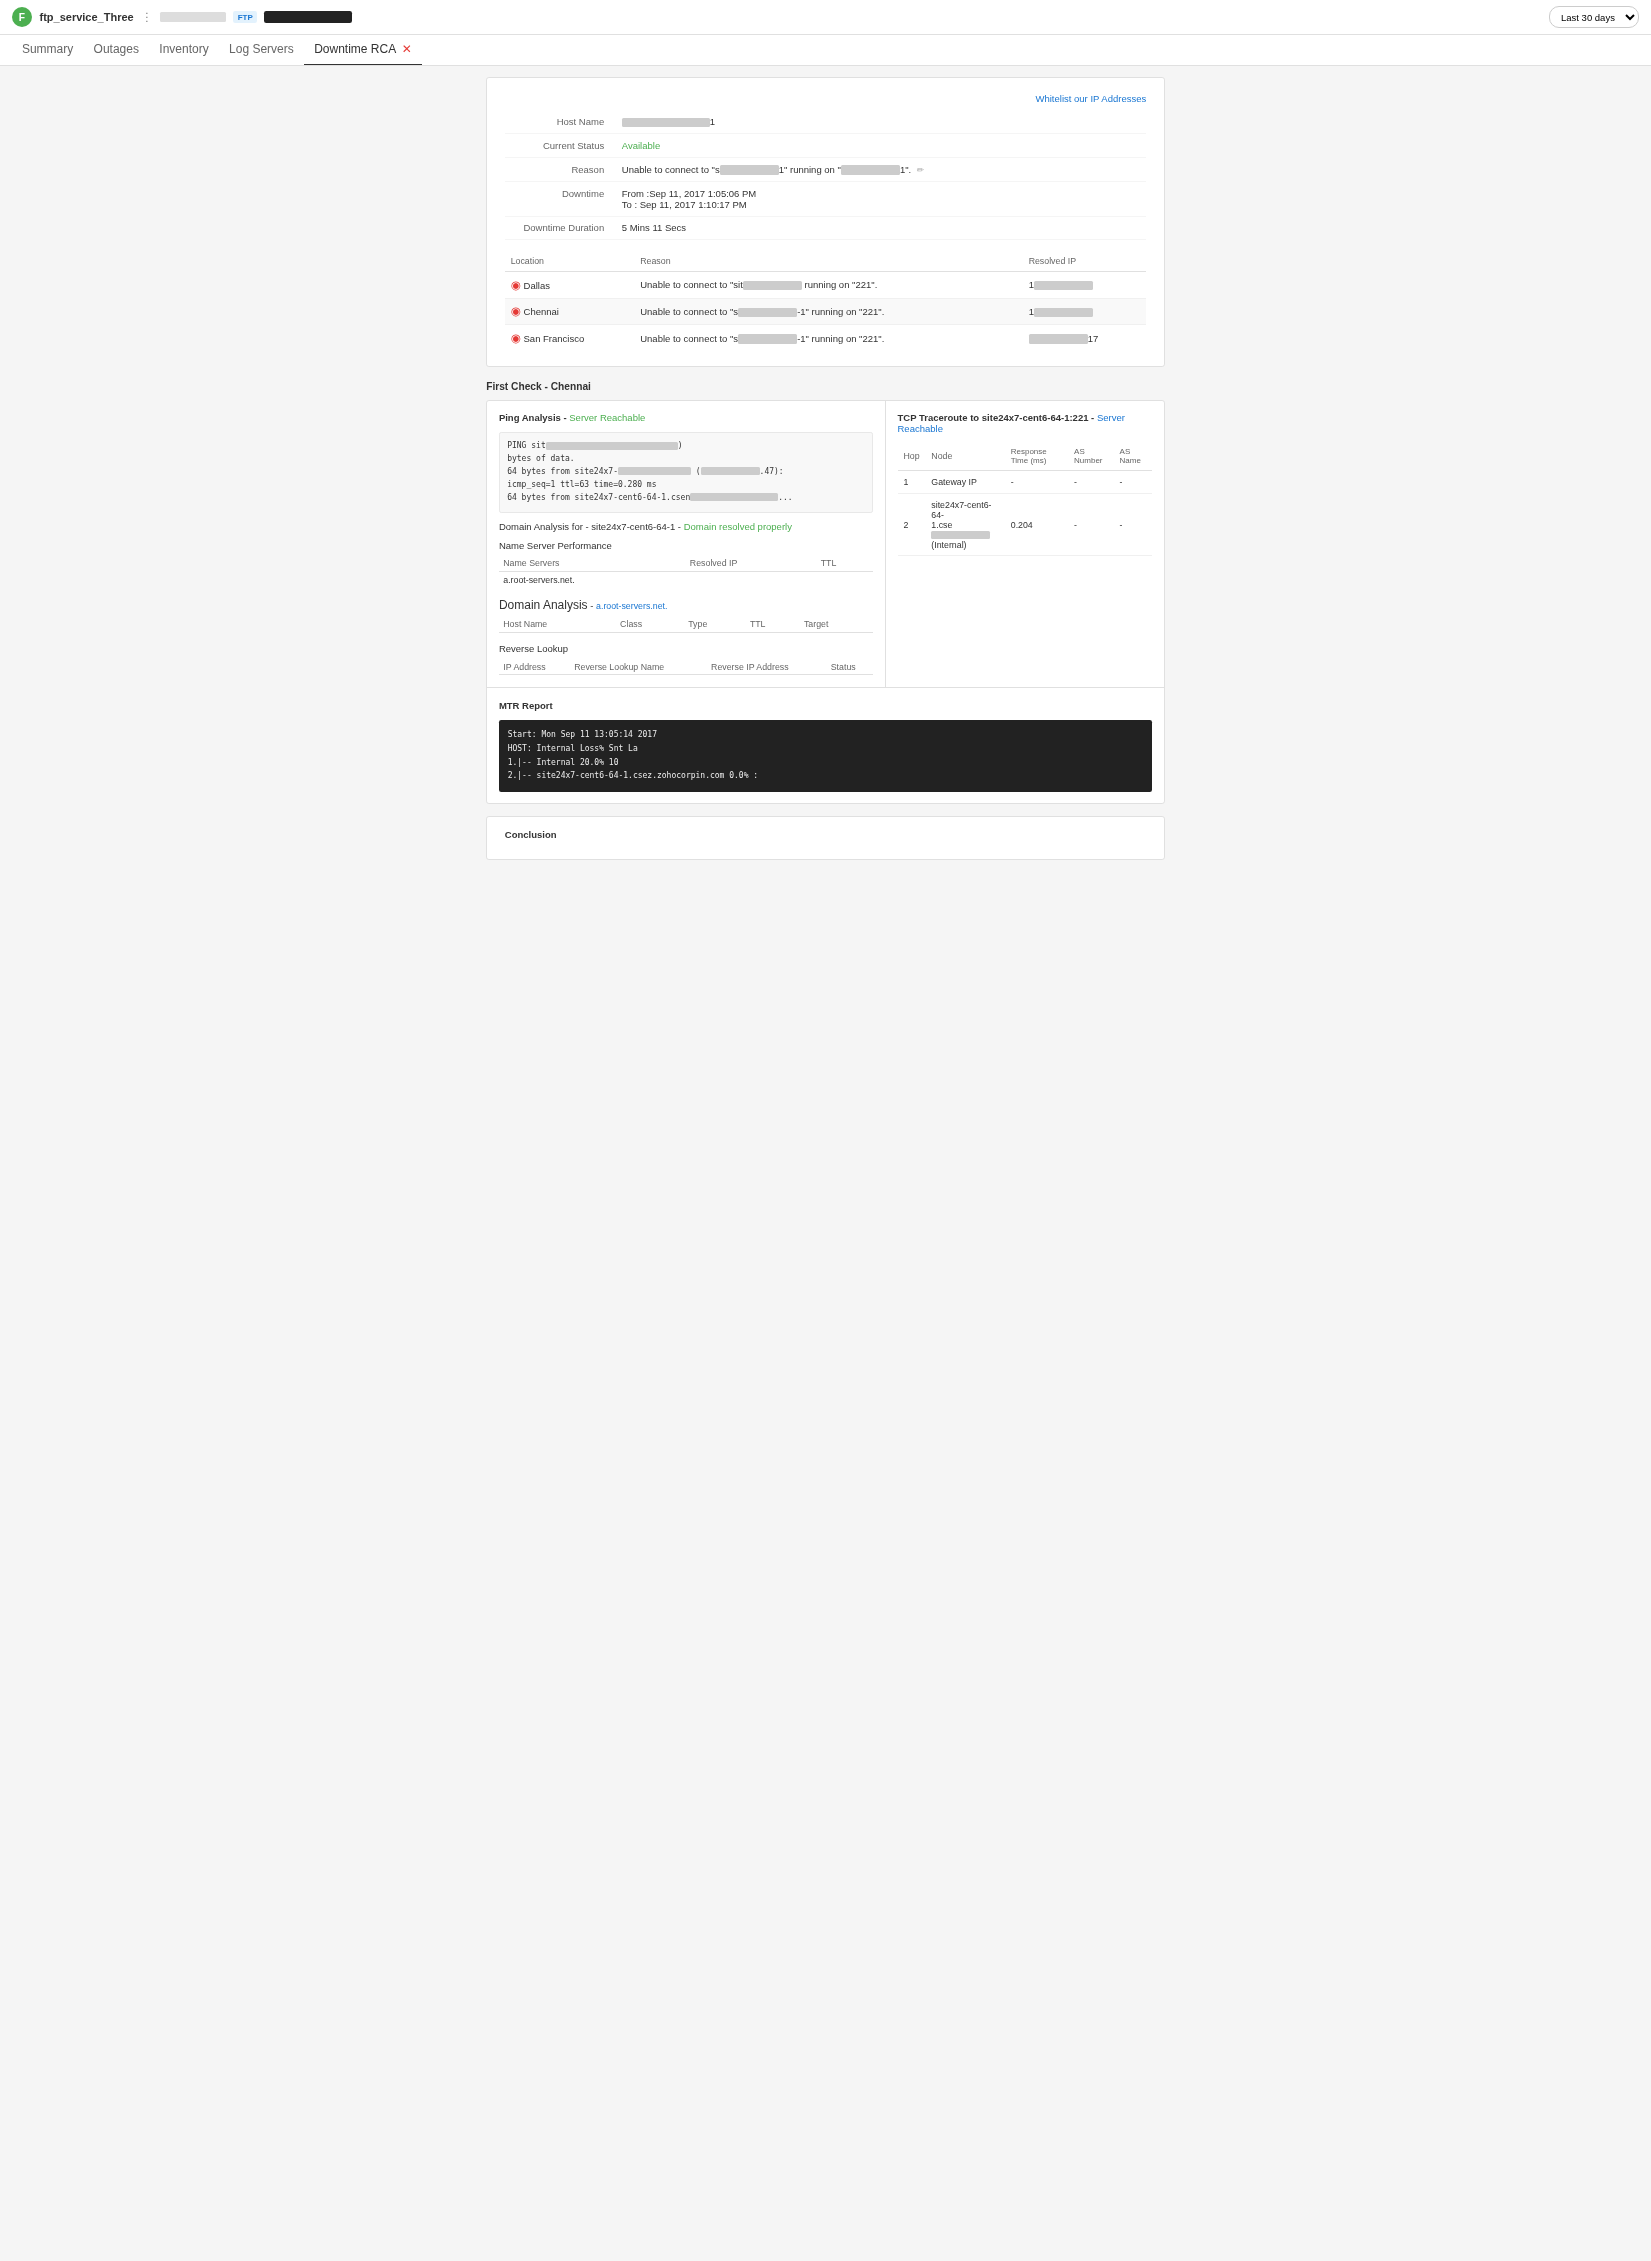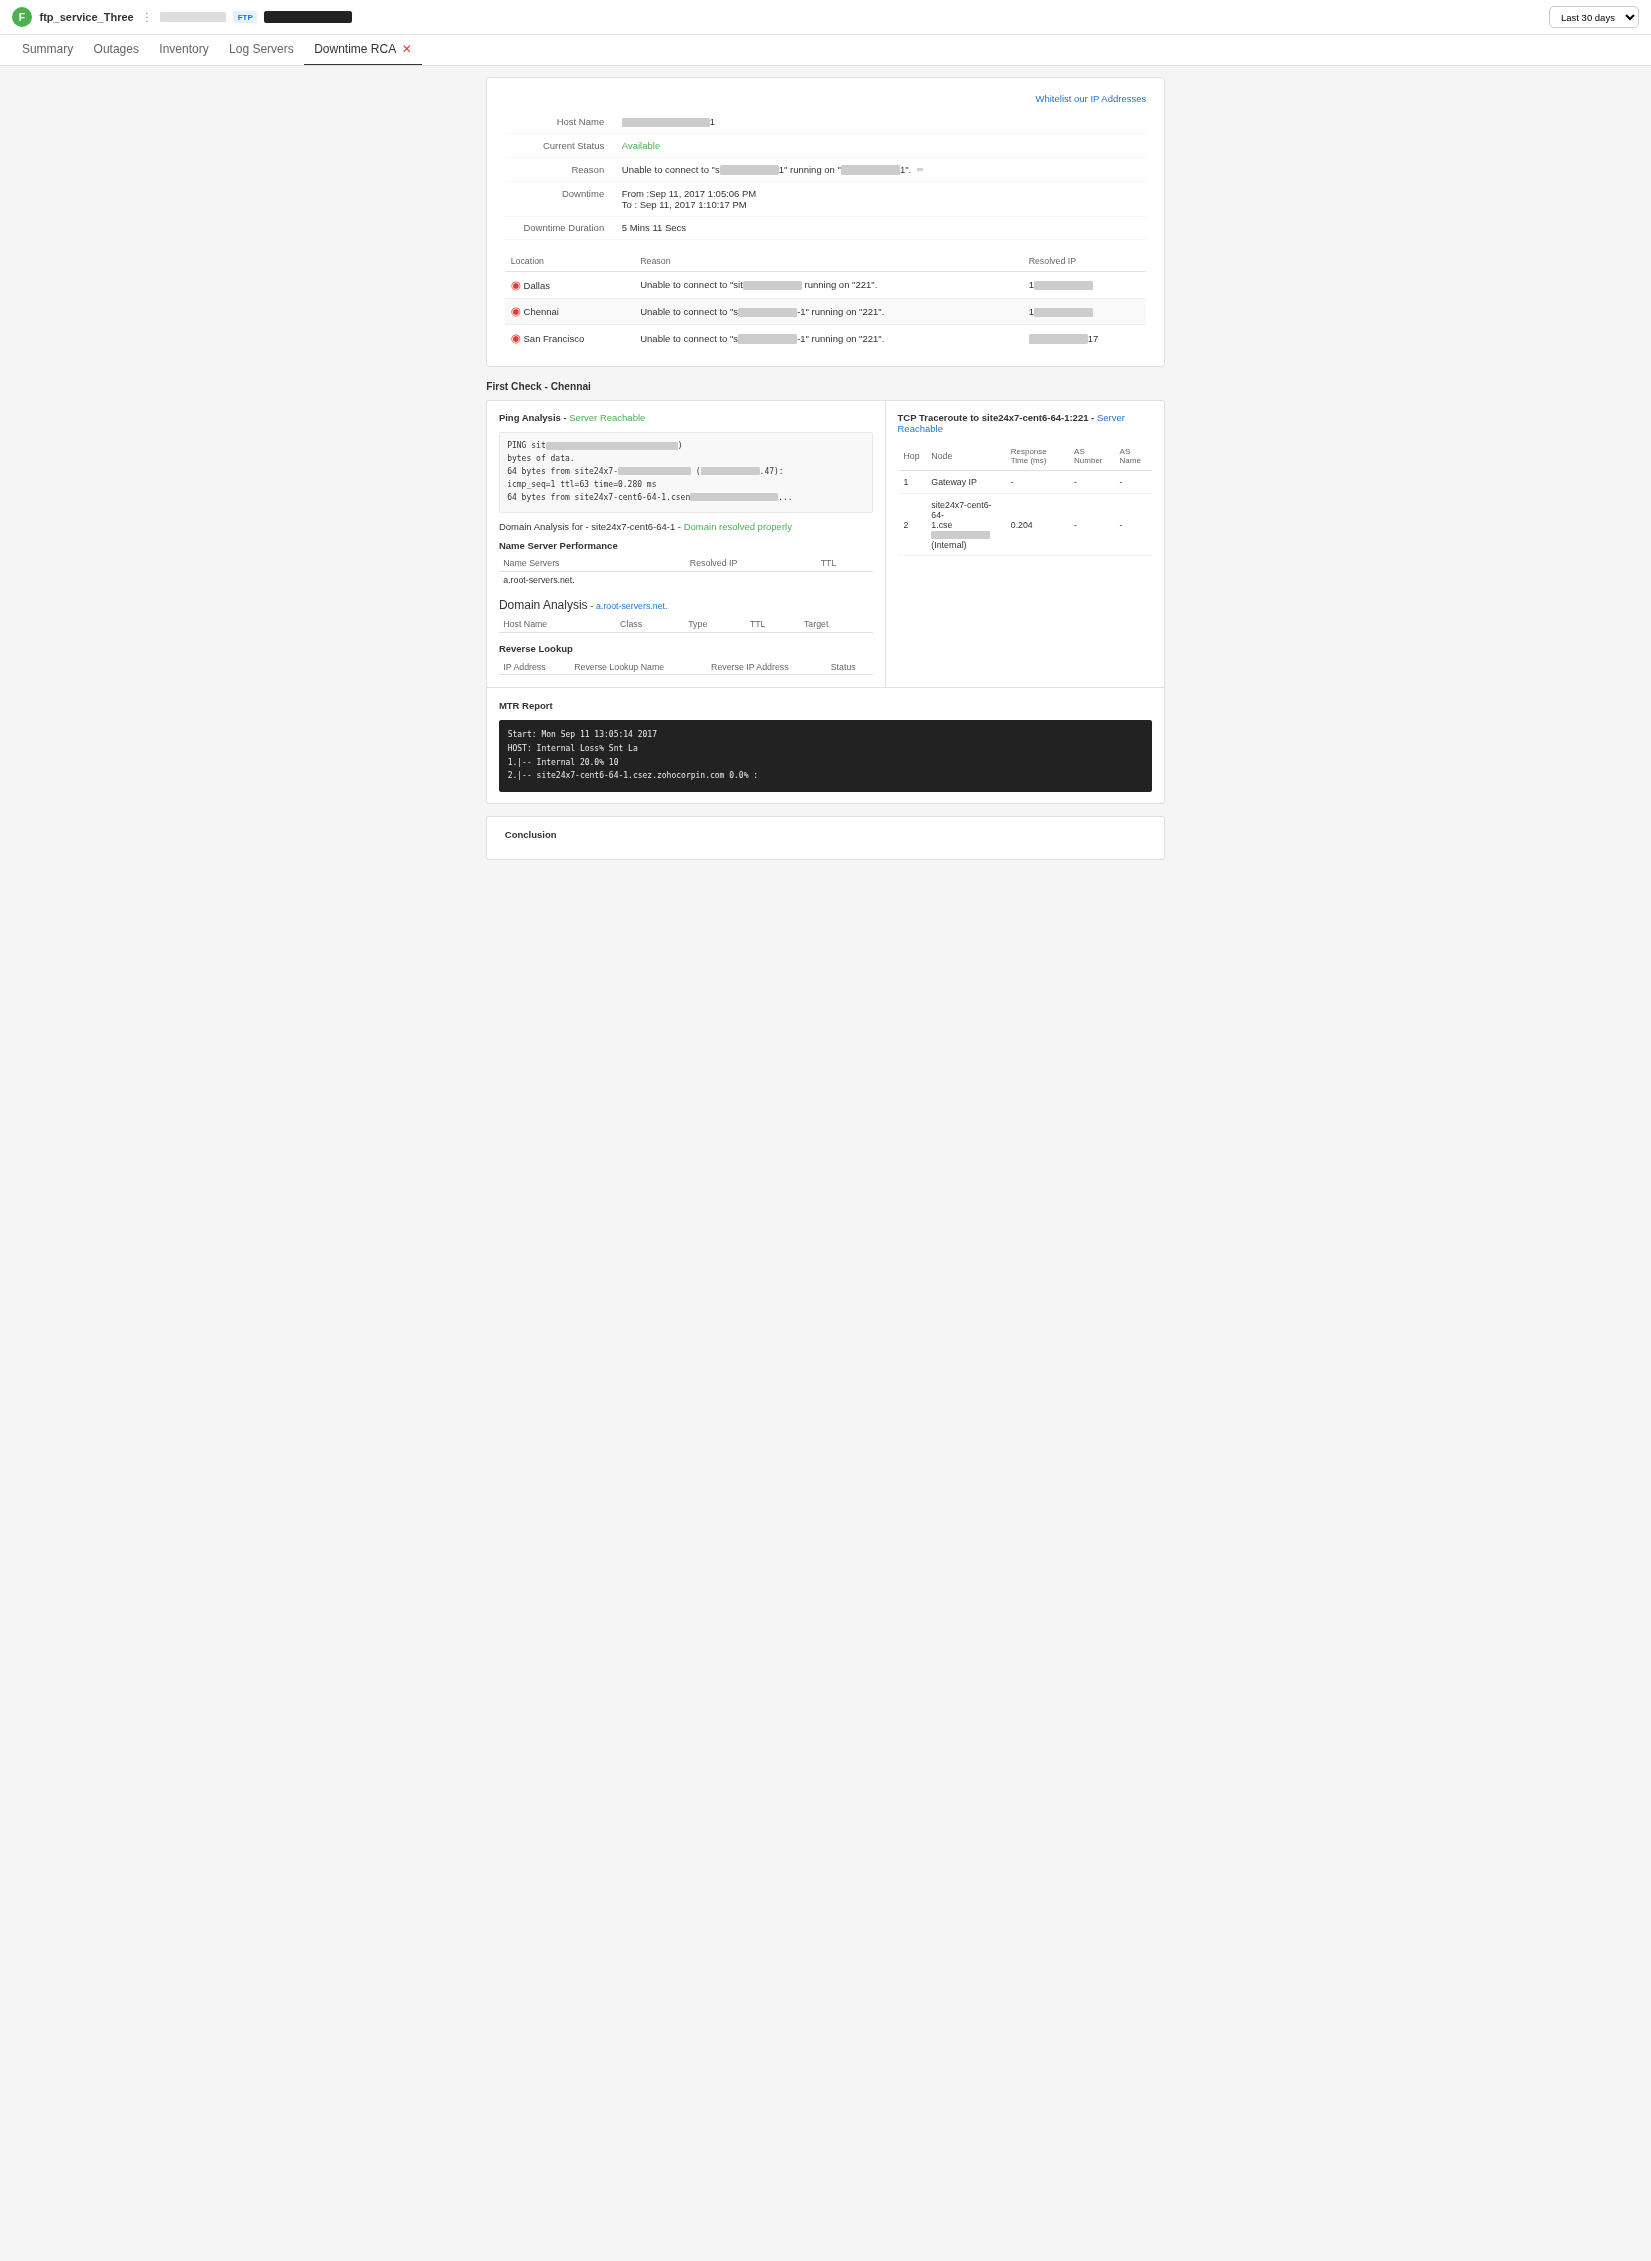--- a/index.html
+++ b/index.html
@@ -6,21 +6,21 @@
     body { font-family: -apple-system, BlinkMacSystemFont, 'Segoe UI', Arial, sans-serif; font-size: 9.5px; color: #333; background: #f5f5f5; }
 
     
     .app-header { background: #fff; padding: 5.9px 11.7px; display: flex; align-items: center; justify-content: space-between; border-bottom: 0.7px solid #e0e0e0; }
     .app-header-left { display: flex; align-items: center; gap: 7.3px; }
     .app-icon { width: 20.5px; height: 20.5px; background: #4caf50; border-radius: 50%; display: flex; align-items: center; justify-content: center; color: white; font-weight: bold; font-size: 10.2px; }
     .app-title { font-size: 11px; font-weight: 600; color: #333; }
     .menu-icon { color: #888; cursor: pointer; font-size: 11.7px; }
     .badge-ftp { background: #e3f2fd; color: #1976d2; font-size: 8px; padding: 1.5px 4.4px; border-radius: 2.2px; font-weight: 600; }
     .badge-dark { background: #222; color: #fff; font-size: 8px; padding: 1.5px 22px; border-radius: 2.2px; }
-    .date-selector { border: 0.7px solid #ccc; border-radius: 5px; padding: 3.7px 7.3px; font-size: 9.5px; background: #fff; cursor: pointer; }
+    .date-selector { border: 0.7px solid #ccc; border-radius: 10px; padding: 3.7px 7.3px; font-size: 9.5px; background: #fff; cursor: pointer; }
 
     
     .nav-tabs { background: #fff; padding: 0 11.7px; display: flex; border-bottom: 0.7px solid #e0e0e0; }
     .nav-tab { padding: 7.3px 10.2px; font-size: 12px; color: #666; cursor: pointer; border-bottom: 1.5px solid transparent; text-decoration: none; }
     .nav-tab.active { color: #333; border-bottom: 1.5px solid #333; font-weight: 500; }
     .nav-tab .x-badge { color: #e53935; margin-left: 2.9px; }
 
     
     .main-content { padding: 11.7px; max-width: 702px; margin: 0 auto; }
 
@@ -53,21 +53,21 @@
     .panel-title { font-size: 9.5px; font-weight: 600; margin-bottom: 8.8px; }
     .panel-title .green { color: #4caf50; font-weight: normal; }
 
     
     .ping-output { background: #f8f8f8; border: 0.7px solid #e8e8e8; border-radius: 2.2px; padding: 7.3px; font-family: monospace; font-size: 8px; color: #333; line-height: 1.6; margin-bottom: 8.8px; }
 
     
     .domain-analysis-title { font-size: 9.5px; font-weight: 500; margin: 8.8px 0 5.9px; }
     .domain-analysis-title .green-link { color: #4caf50; }
 
-    .sub-section-title { font-size: 9.5px; font-weight: 700; margin: 7.3px 0 4.4px; }
+    .sub-section-title { font-size: 9.5px; font-weight: 400; margin: 7.3px 0 4.4px; }
     .sub-table { width: 100%; border-collapse: collapse; font-size: 8.8px; }
     .sub-table th { color: #666; font-weight: normal; padding: 2.9px 4.4px; border-bottom: 0.7px solid #e0e0e0; text-align: left; }
     .sub-table td { padding: 2.9px 4.4px; color: #333; }
     .blue-link-small { color: #1976d2; font-size: 8.8px; text-decoration: none; }
 
     
     .traceroute-table { width: 100%; border-collapse: collapse; font-size: 8.8px; }
     .traceroute-table th { color: #666; font-weight: normal; padding: 4.4px 5.9px; border-bottom: 0.7px solid #e0e0e0; text-align: left; }
     .traceroute-table td { padding: 5.9px 5.9px; border-bottom: 0.7px solid #f0f0f0; font-size: 8.8px; }
 

